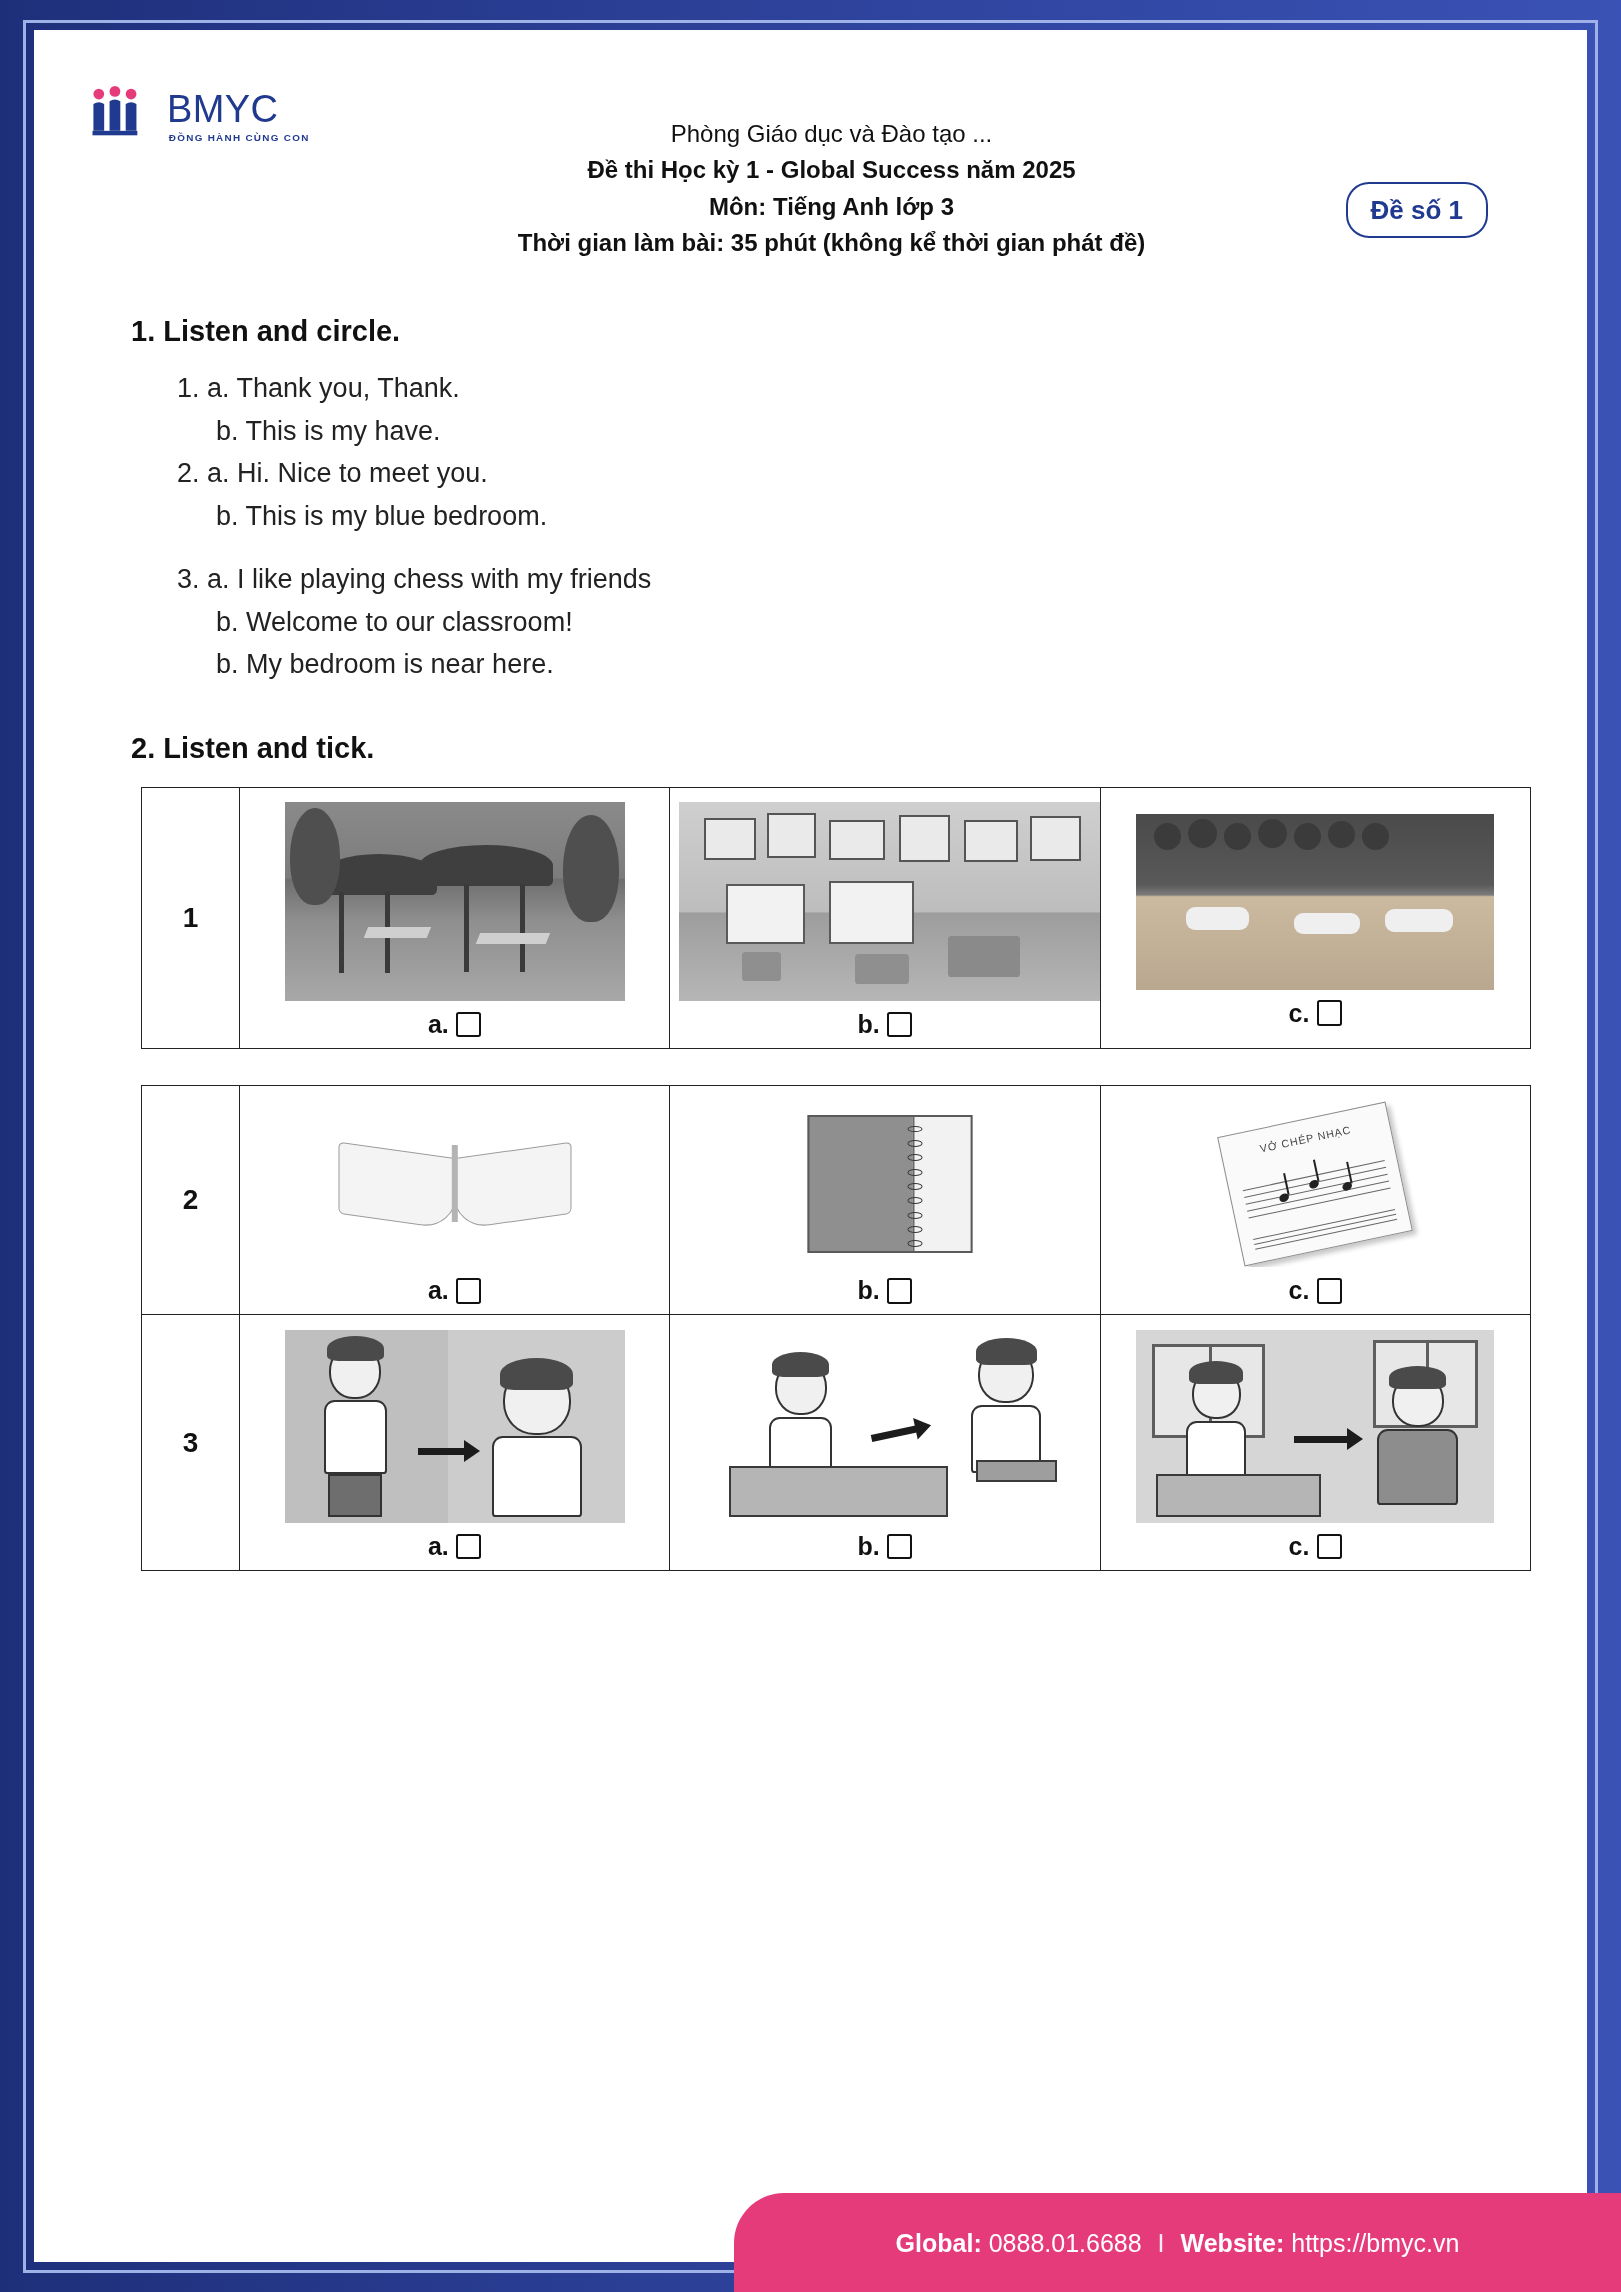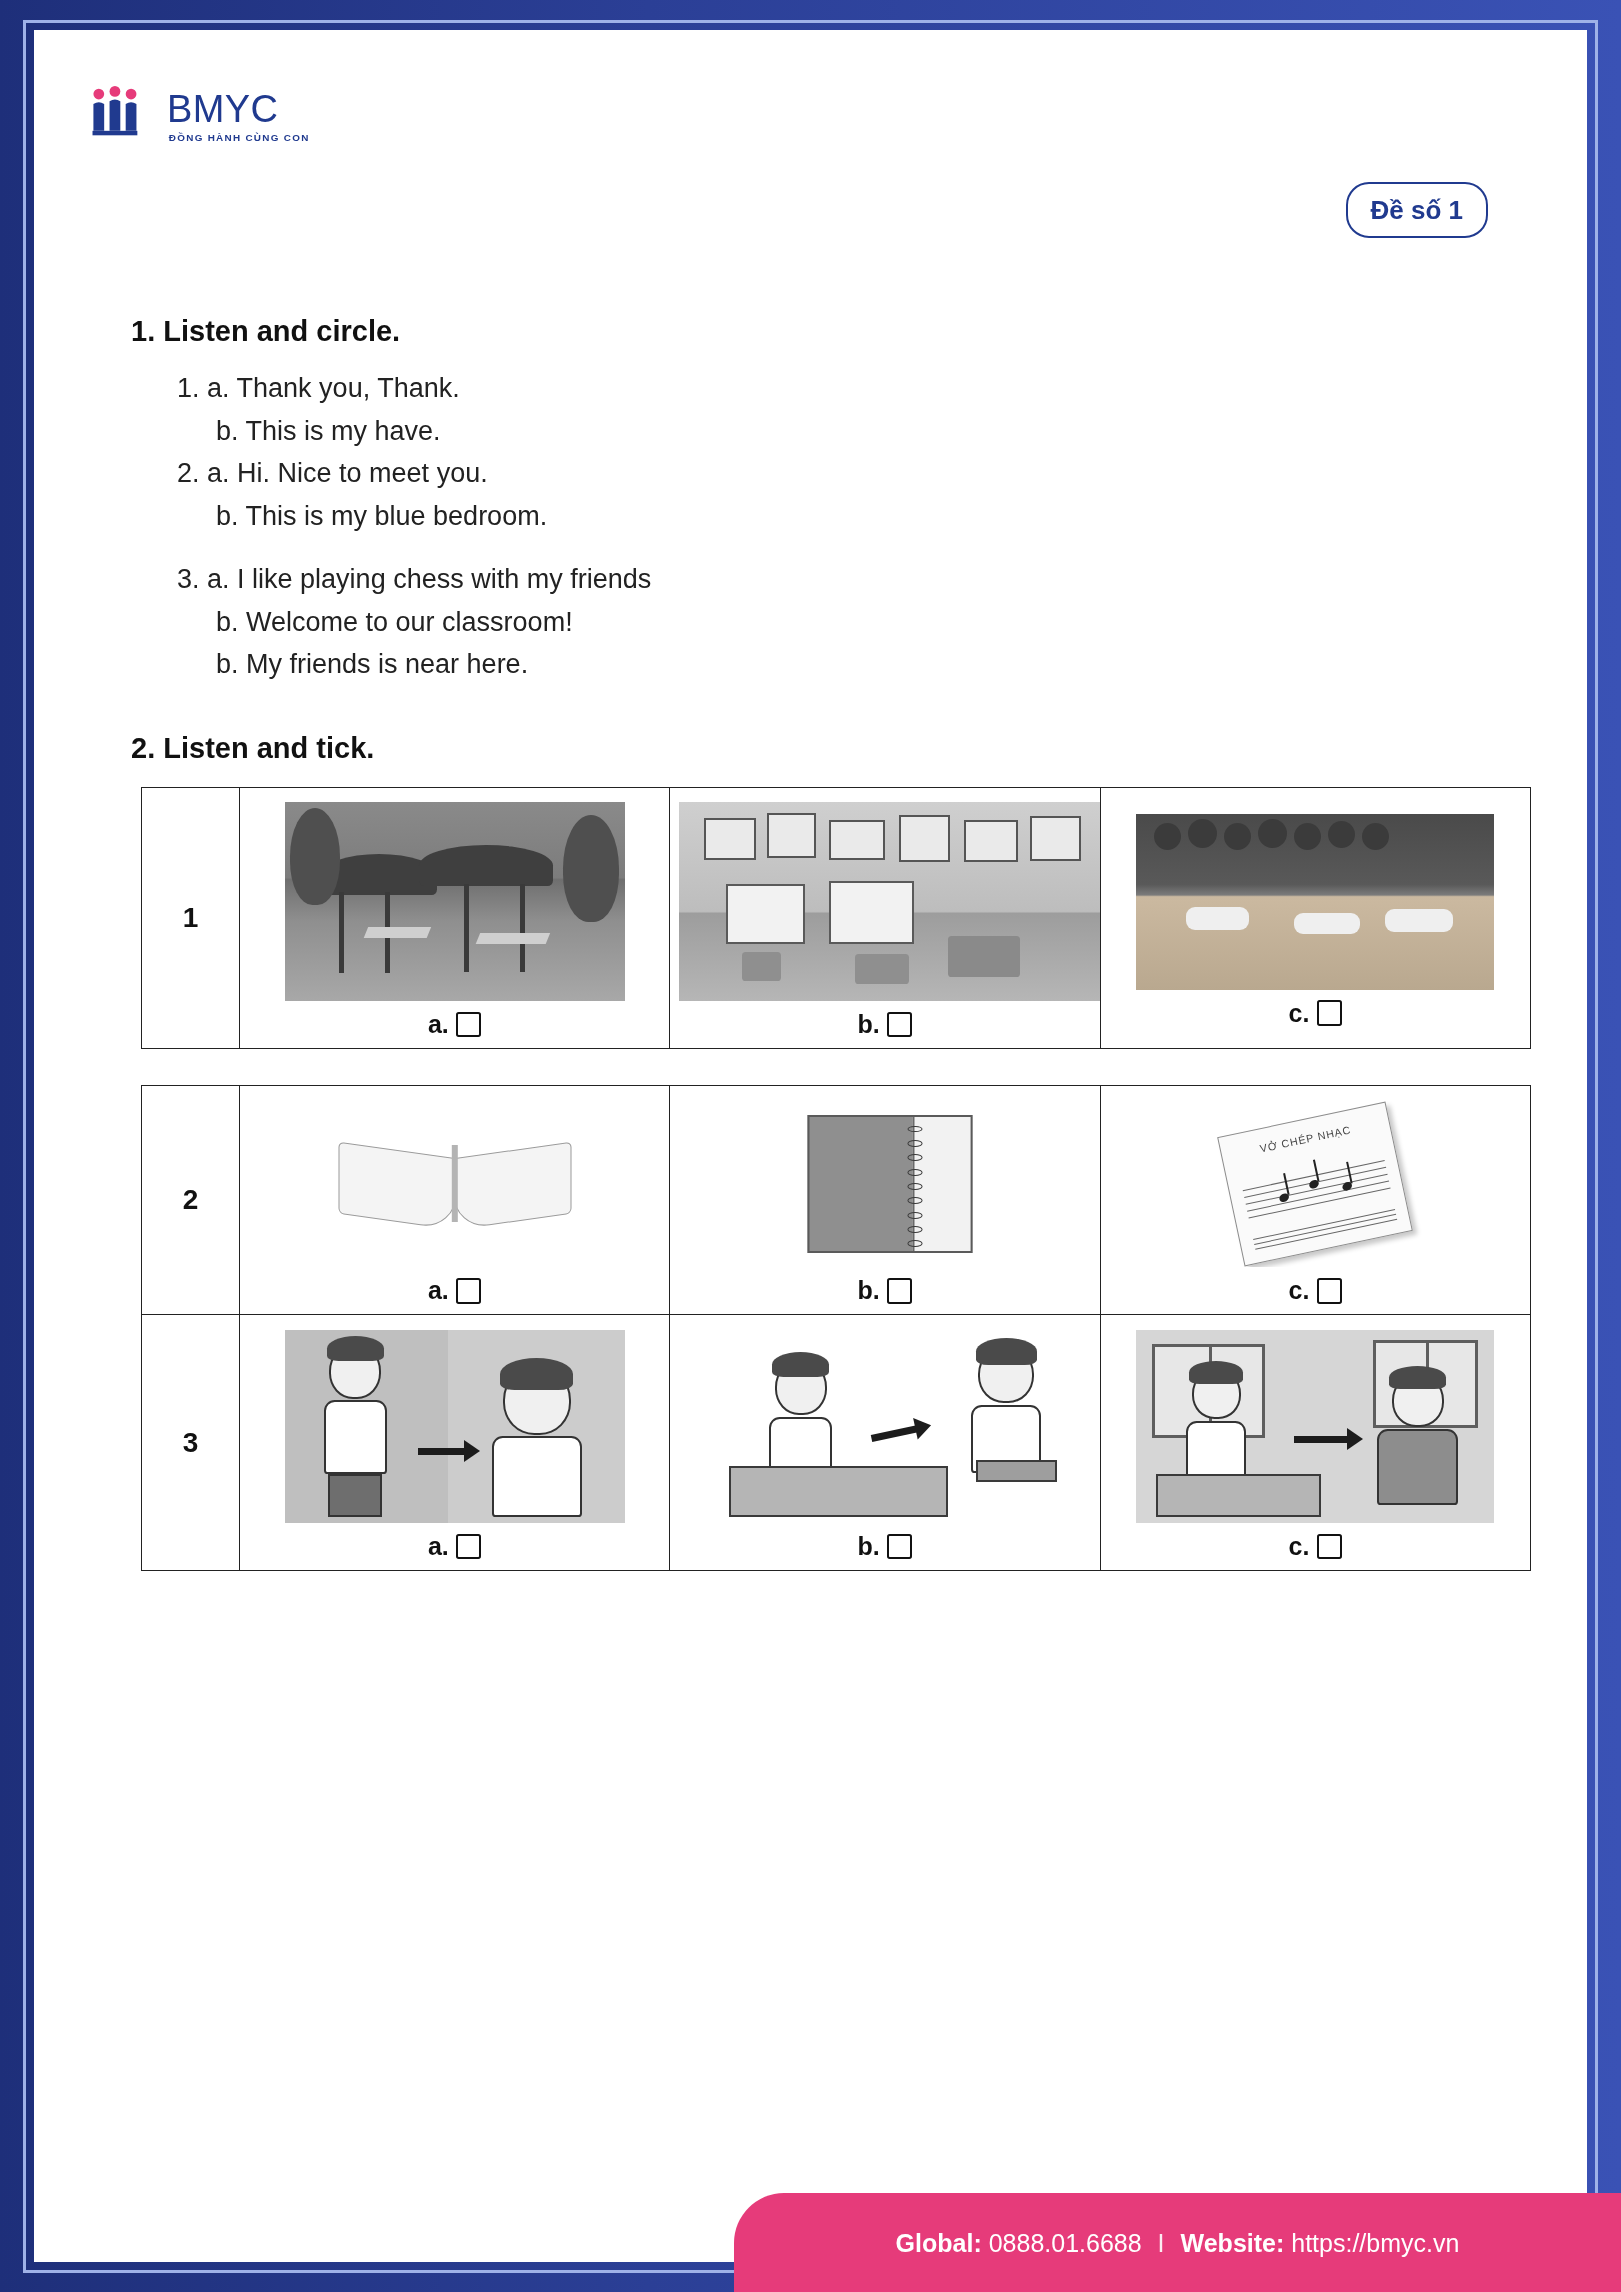--- a/index.html
+++ b/index.html
@@ -468,20 +468,26 @@
             <path d="M42 20 q6 -4 12 0 v30 h-12 z" fill="#203a8f"></path>
             <rect x="5" y="50" width="50" height="5" fill="#203a8f"></rect>
           </svg>
         </div>
         <div class="logo-text-block">
           <div class="logo-brand">BMYC</div>
           <div class="logo-tagline">ĐỒNG HÀNH CÙNG CON</div>
         </div>
       </div>
 
+      <div class="header-center">
+        <div class="header-line">Phòng Giáo dục và Đào tạo ...</div>
+        <div class="header-line bold">Đề thi Học kỳ 1 - Global Success năm 2025</div>
+        <div class="header-line bold">Môn: Tiếng Anh lớp 3</div>
+        <div class="header-line bold">Thời gian làm bài: 35 phút (không kể thời gian phát đề)</div>
+      </div>
 
       <div class="de-so">Đề số 1</div>
     </div>
 
     <div class="content">
 
       <div class="section-title">1. Listen and circle.</div>
 
       <div class="q-list">
         <div class="q-line">
@@ -502,21 +508,21 @@
         <div class="q-gap"></div>
 
         <div class="q-line">
           <span>3.</span>
           <span>a. I like playing chess with my friends</span>
         </div>
         <div class="q-line">
           <span class="sub">b. Welcome to our classroom!</span>
         </div>
         <div class="q-line">
-          <span class="sub">b. My friends is near here.</span>
+          <span class="sub">b. My bedroom is near here.</span>
         </div>
       </div>
 
       <div class="section2-title">2. Listen and tick.</div>
 
       <table class="tick-table">
         <tbody>
             <tr>
           <td class="numcell">1</td>
           <td>

